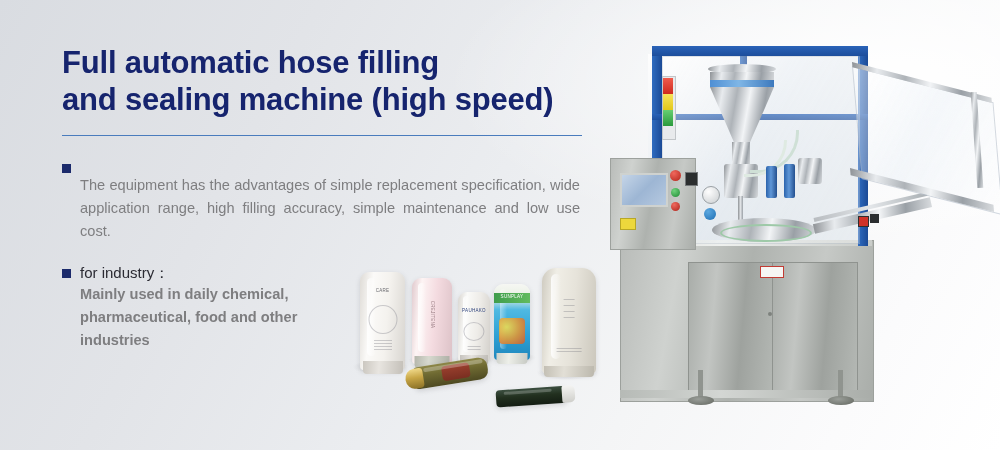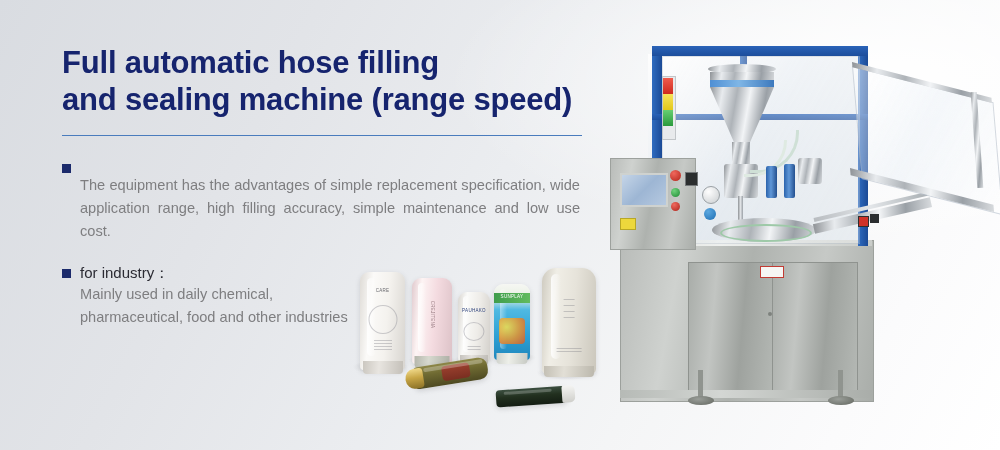--- a/index.html
+++ b/index.html
@@ -26,21 +26,21 @@
   .block{margin-top:22px;}
   .bhead{display:flex;align-items:flex-start;}
   .bullet{
     width:9px;height:9px;background:#1b2a6b;margin-top:6px;margin-right:9px;flex:0 0 auto;
   }
   .bhead-label{color:#2b2b33;font-size:15px;line-height:19px;}
   .btext{
     color:#7e7e80;font-size:14.6px;line-height:23px;margin-left:18px;margin-top:1px;
   }
   .btext.justify{text-align:justify;width:500px;}
-  .btext.narrow{width:270px;}
+  .btext.narrow{width:270px;font-weight:bold;}
 
   
   #tubes{position:absolute;left:346px;top:256px;width:268px;height:170px;}
   .tube{position:absolute;}
   .tbody{
     position:absolute;left:0;top:0;width:100%;height:100%;
     border-radius:9px 9px 4px 4px;
     box-shadow:0 2px 5px rgba(90,90,95,.20);
   }
   .tcap{
@@ -90,21 +90,21 @@
 </style>
 </head>
 <body>
 
 <div id="banner">
 
   <div id="textcol">
 
     <div class="title">
       <div>Full automatic hose filling</div>
-      <div>and sealing machine (range speed)</div>
+      <div>and sealing machine (high speed)</div>
     </div>
 
     <div class="rule"></div>
 
     <div class="block">
       <div class="bhead">
         <span class="bullet"></span>
       </div>
       <div class="btext justify">The equipment has the advantages of simple replacement specification, wide application range, high filling accuracy, simple maintenance and low use cost.</div>
     </div>

